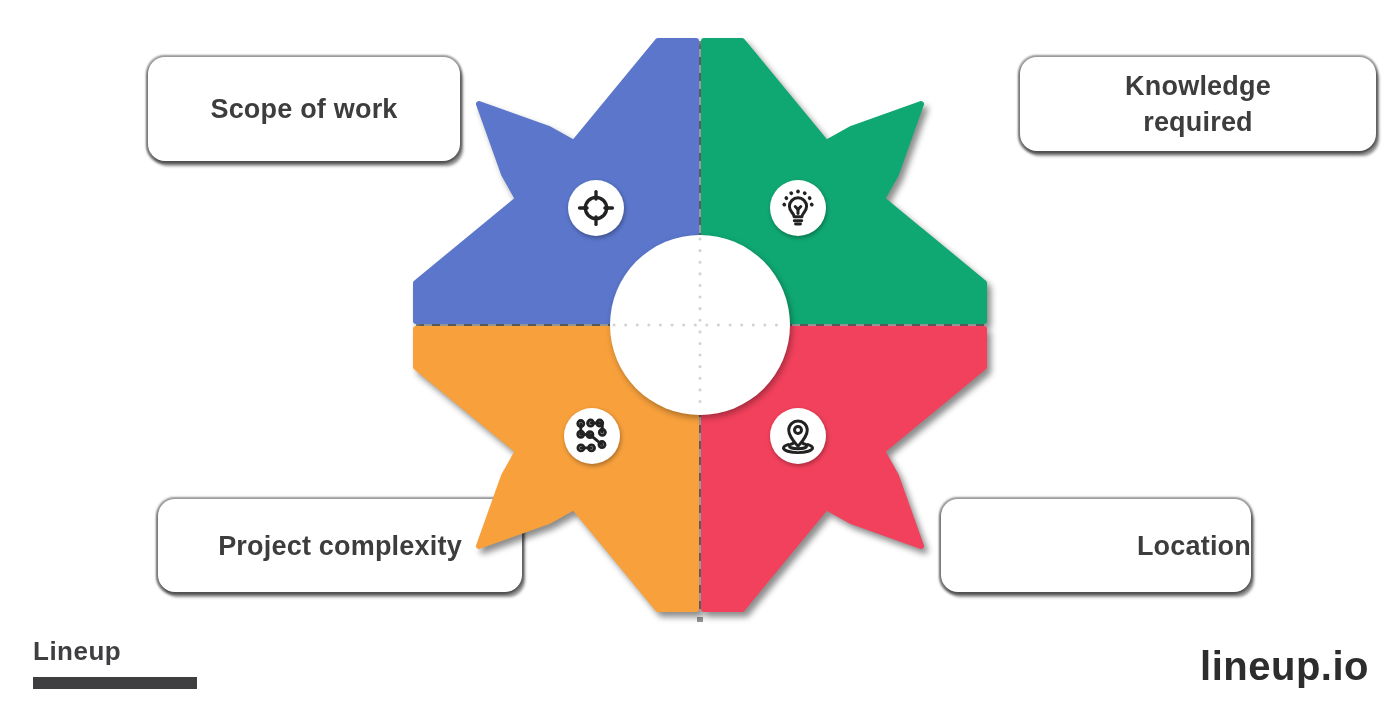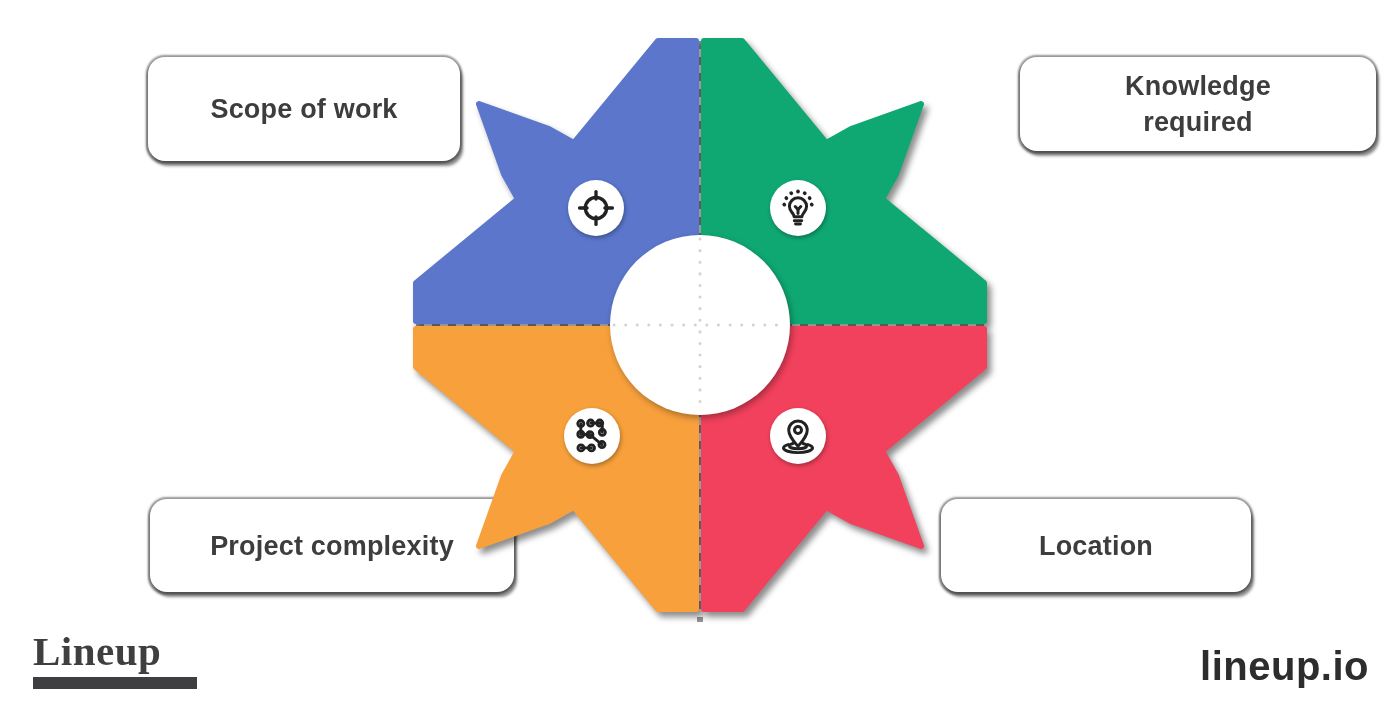--- a/index.html
+++ b/index.html
@@ -12,34 +12,34 @@
   .label-box{
     position:absolute;background:var(--box-bg,#fff);border-radius:17px;
     display:flex;align-items:center;justify-content:center;text-align:center;
     font-size:27px;font-weight:700;color:var(--label-text,#3d3d3d);
     letter-spacing:.2px;line-height:36px;
     box-shadow:0 0 2px 1.5px rgba(45,45,45,.5), 3px 5px 3px 0 rgba(45,45,45,.55), -2px 3px 2px 0 rgba(45,45,45,.3);
   }
   #box-scope{left:148px;top:57px;width:312px;height:104px;}
   #box-knowledge{left:972px;top:57px;width:356px;height:94px;margin-left:48px;}
   #box-knowledge span{display:inline-block;width:210px;}
-  #box-complexity{left:150px;top:499px;width:364px;height:93px;}
-  #box-location{left:941px;top:499px;width:310px;height:93px;}
+  #box-complexity{left:158px;top:499px;width:364px;height:93px;}
+  #box-location{left:941px;top:499px;width:310px;height:93px;justify-content:flex-end;}
   
   .diagram{position:absolute;left:410px;top:38px;width:580px;height:586px;overflow:visible;}
   .axis-dash{stroke:var(--axis-dash,#979797);stroke-width:6;stroke-dasharray:8 8;fill:none;}
   .center-dots{stroke:var(--center-dots,#d3d3d3);stroke-width:3;stroke-dasharray:0.1 11.5;stroke-linecap:round;fill:none;}
   .quads{filter:drop-shadow(4px 5px 3px rgba(0,0,0,.45));}
   .quads use{stroke-width:6;stroke-linejoin:round;}
   .hub{filter:drop-shadow(2px 3px 3px rgba(0,0,0,.32));}
   .icon-disc{fill:#fff;filter:drop-shadow(1.5px 2.5px 2px rgba(0,0,0,.32));}
   .icon{stroke:var(--icon-stroke,#222);}
   
   .logo-left{position:absolute;left:33px;top:628px;color:var(--logo-text,#3f3f42);}
-  .logo-left .word{font-size:41px;font-weight:800;letter-spacing:.5px;line-height:46px;font-family:Liberation Serif, serif;}
+  .logo-left .word{font-size:26px;font-weight:800;letter-spacing:.5px;line-height:46px;}
   .logo-left .logo-bar{width:164px;height:12px;background:var(--logo-text,#3f3f42);margin-top:3px;}
   .logo-right{position:absolute;right:31px;top:644px;color:var(--watermark-text,#2d2d2d);
     font-size:40px;font-weight:700;letter-spacing:.5px;}
 </style>
 </head>
 <body>
 
 <div class="stage">
 
   <div class="label-box" id="box-scope">

